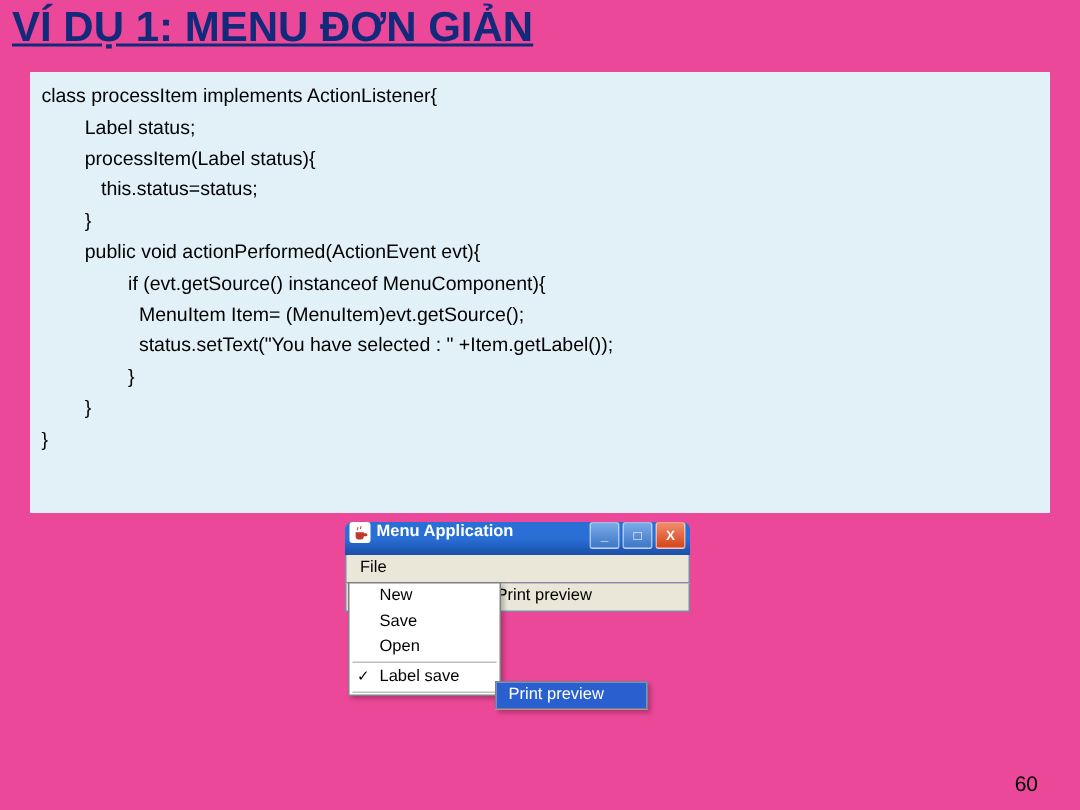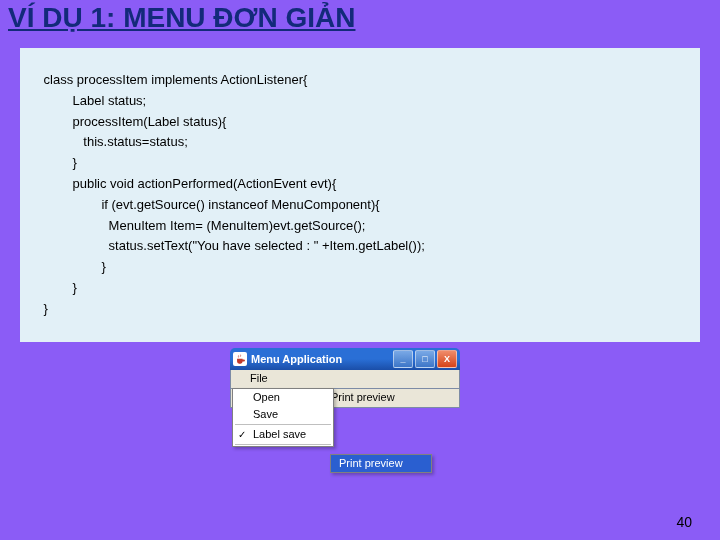--- a/index.html
+++ b/index.html
@@ -1,32 +1,32 @@
 <!DOCTYPE html>
 <html><head>
 <meta charset="utf-8">
 <style>
   html,body{margin:0;padding:0;width:720px;height:540px;background:#fff;font-family:Arial,Helvetica,sans-serif;overflow:hidden}
-  .slide{position:relative;width:720px;height:540px;background:#8b5cf6}
+  .slide{position:relative;width:720px;height:540px;background:#ec4899}
   .title{position:absolute;left:8px;top:2px;font-size:28px;font-weight:bold;color:#132a7a;text-decoration:underline;letter-spacing:0px}
   .codebox{position:absolute;left:20px;top:48px;right:20px;height:294px;background:#e2f0f7;border:none;padding:6px 4px 4px 4px;box-sizing:border-box}
-  .codebox pre{margin:16px;font-family:Arial,Helvetica,sans-serif;font-size:13px;line-height:1.6;color:#000;white-space:pre}
+  .codebox pre{margin:0;font-family:Arial,Helvetica,sans-serif;font-size:13px;line-height:1.6;color:#000;white-space:pre}
   .pagenum{position:absolute;right:28px;bottom:10px;font-size:14px;color:#000}
   
   .app{position:absolute;left:230px;top:348px;width:230px;height:172px;font-family:Tahoma,Arial,sans-serif;font-size:11px}
-  .titlebar{height:22px;background:linear-gradient(#2a6fd6,#2a6fd6 50%,#1a4ea8);border-radius:5px 5px 0 0;display:flex;align-items:center;padding:0 3px;color:#fff}
+  .titlebar{height:22px;background:linear-gradient(#2a6fd6,#2a6fd6 50%,#1a4ea8);border-radius:5px 5px 0 0;display:flex;align-items:flex-start;padding:0 3px;color:#fff}
   .coffee-icon{width:14px;height:14px;background:#fff;border-radius:2px;margin-right:4px;display:flex;align-items:center;justify-content:center}
   .coffee-icon svg{width:11px;height:11px}
   .tb-title{flex:1;font-weight:bold;font-size:11px}
   .winbtn{width:18px;height:16px;margin-left:2px;border-radius:2px;display:flex;align-items:center;justify-content:center;border:1px solid rgba(255,255,255,.5)}
   .winbtn.min{background:linear-gradient(#7aa9e6,#3d76c8)}
   .winbtn.max{background:linear-gradient(#7aa9e6,#3d76c8)}
   .winbtn.close{background:linear-gradient(#f08c6a,#d5441a)}
   .winbtn span{font-size:9px;line-height:1;color:#fff;font-weight:bold}
-  .menubar{height:18px;background:#eae6d8;border:1px solid #7d8ba5;border-top:none;padding-left:14px;line-height:17px}
+  .menubar{height:18px;background:#eae6d8;border:1px solid #7d8ba5;border-top:none;padding-left:4px;line-height:17px}
   .menubar .item{display:inline-block;padding:0 5px;color:#000}
   .client{height:18px;background:#eae6d8;border:1px solid #7d8ba5;border-top:none;padding-left:100px;line-height:17px;color:#000}
   .dropdown{position:absolute;left:2px;top:40px;width:100px;background:#fff;border:1px solid #808080;box-shadow:2px 2px 3px rgba(0,0,0,.25)}
   .dropdown .mi{height:17px;line-height:17px;padding:0 4px 0 20px;position:relative;color:#000}
   .dropdown .sep{height:0;border-top:1px solid #bfbfbf;margin:1px 2px}
   .dropdown .check::before{content:"✓";position:absolute;left:5px;top:0;font-size:10px;color:#000}
   .dropdown .mi.hl{background:#2a5fd0;color:#fff}
   .dropdown .mi.arrow::after{content:"";position:absolute;right:5px;top:5px;border:4px solid transparent;border-left-color:currentColor}
   .submenu{position:absolute;left:100px;top:40px;margin-top:66px;width:100px;background:#fff;border:1px solid #808080;box-shadow:2px 2px 3px rgba(0,0,0,.25)}
   .submenu .mi{height:17px;line-height:17px;padding:0 4px 0 8px;color:#000}
@@ -73,27 +73,28 @@
         </span>
   </div>
   <div class="menubar">
     <span class="item">File</span>
   </div>
   <div class="client">
     <span>Print preview</span>
   </div>
 
   <div class="dropdown">
+    <div class="mi">New</div>
+    <div class="mi">Save</div>
     <div class="mi">Open</div>
-    <div class="mi">Save</div>
     <div class="sep"></div>
     <div class="mi check">Label save</div>
     <div class="sep"></div>
   </div>
 
   <div class="submenu">
     <div class="mi hl">Print preview</div>
   </div>
 </div>
 
-<div class="pagenum">40</div>
+<div class="pagenum">60</div>
 
 </div>
 
 </body></html>

